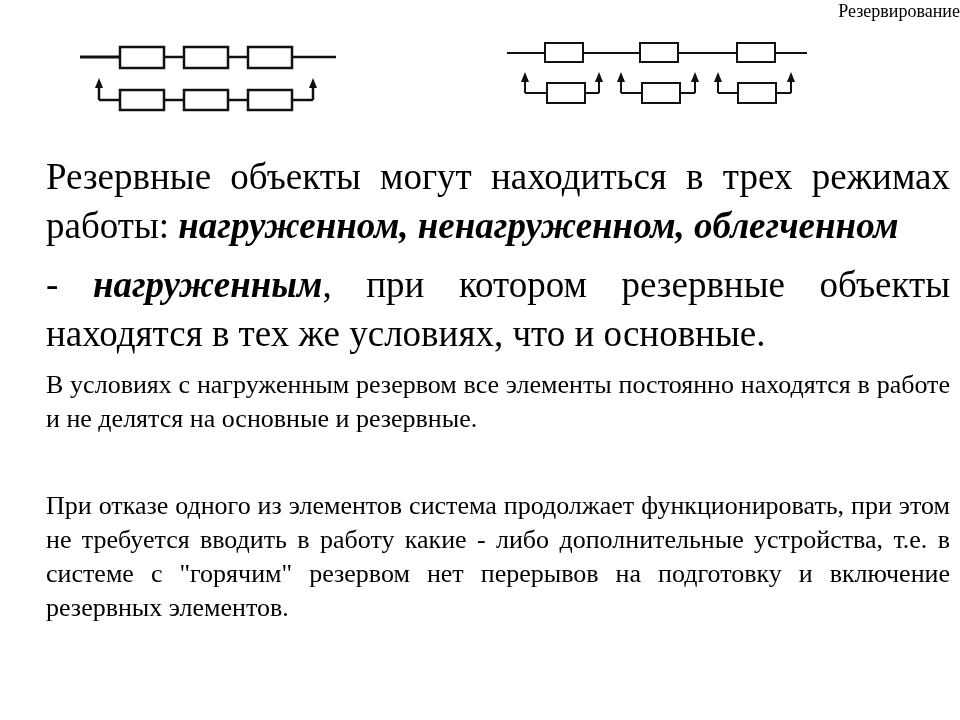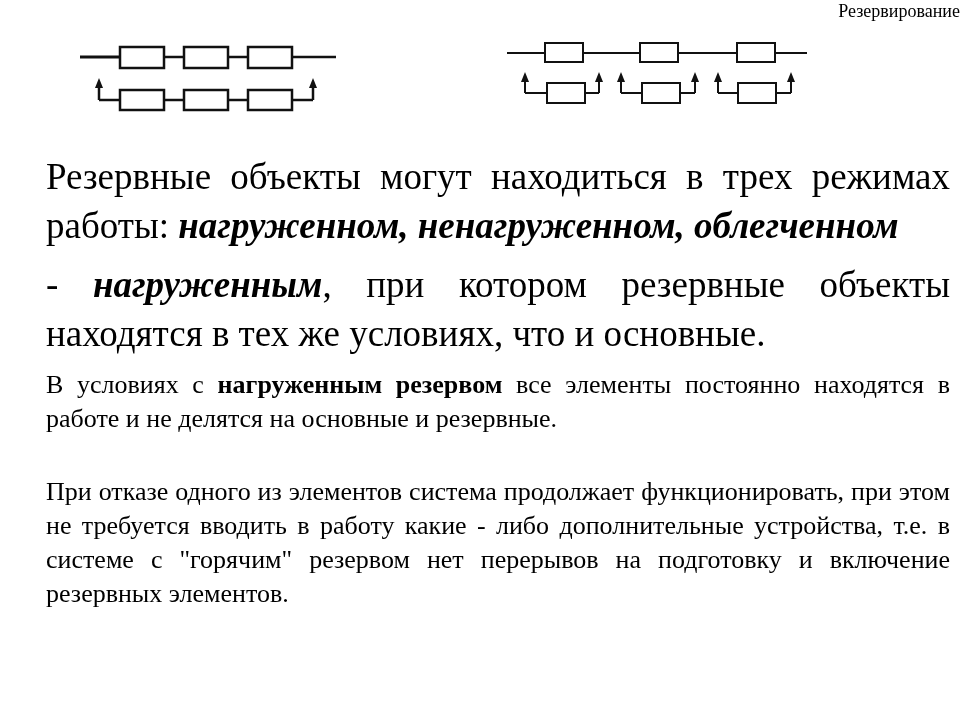--- a/index.html
+++ b/index.html
@@ -3,21 +3,21 @@
 <meta charset="utf-8">
 <style>
   html, body { margin:0; padding:0; background:#ffffff; }
   body { width:960px; height:720px; position:relative; overflow:hidden; font-family:"Liberation Serif", serif; color:#000; }
   .title { position:absolute; top:1px; left:0; width:960px; text-align:right; font-size:18px; }
   .diagram { position:absolute; }
   .p { position:absolute; left:46px; width:904px; text-align:justify; text-align-last:left; }
   .big { font-size:37px; line-height:49px; }
   .med { font-size:26px; line-height:34px; }
   .bi { font-weight:bold; font-style:italic; }
-  .b { font-weight:bold; }
+  .b { font-weight:normal; }
 </style>
 </head>
 <body>
 
 <div class="title">Резервирование</div>
 
 <svg class="diagram" style="left:70px;top:38px;" width="280" height="80" viewBox="0 0 280 80">
   <g stroke="#111" stroke-width="2.5" fill="none">
 
     <line x1="10" y1="19" x2="50" y2="19" stroke-width="3"></line>
@@ -85,15 +85,15 @@
 </div>
 
 <div class="p big" style="top:260px;">
   <span>- </span><span class="bi">нагруженным</span><span>, при котором резервные объекты находятся в тех же условиях, что и основные.</span>
 </div>
 
 <div class="p med" style="top:368px;">
   <span>В условиях с </span><span class="b">нагруженным резервом</span><span> все элементы постоянно находятся в работе и не делятся на основные и резервные.</span>
 </div>
 
-<div class="p med" style="top:475px;">
+<div class="p med" style="top:489px;">
   <span>При отказе одного из элементов система продолжает функционировать, при этом не требуется вводить в работу какие - либо дополнительные устройства, т.е. в системе с "горячим" резервом нет перерывов на подготовку и включение резервных элементов.</span>
 </div>
 
 </body></html>

